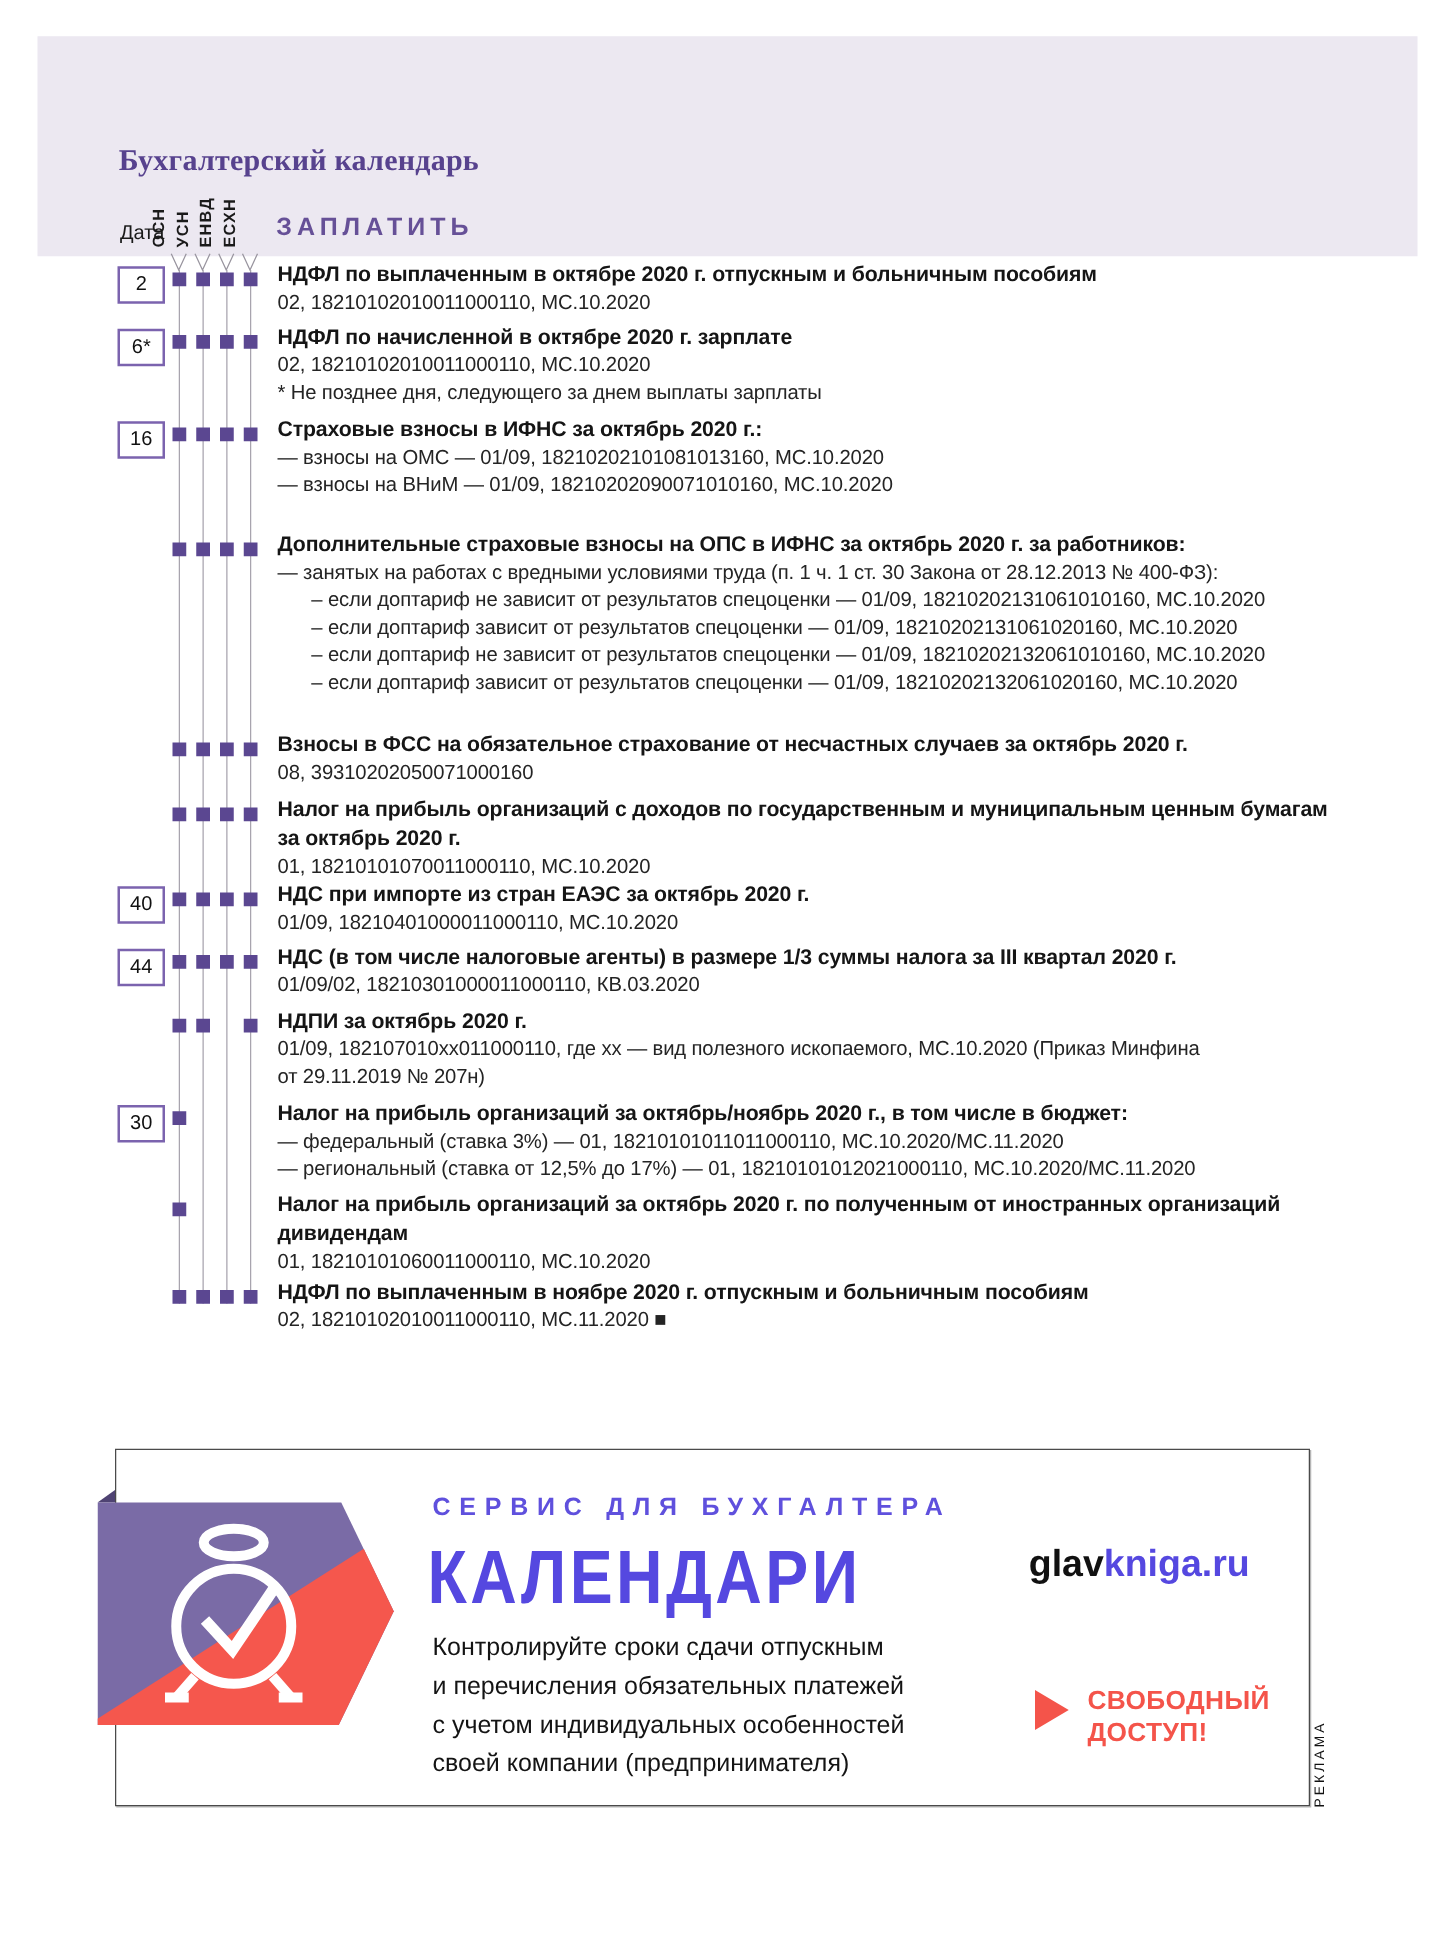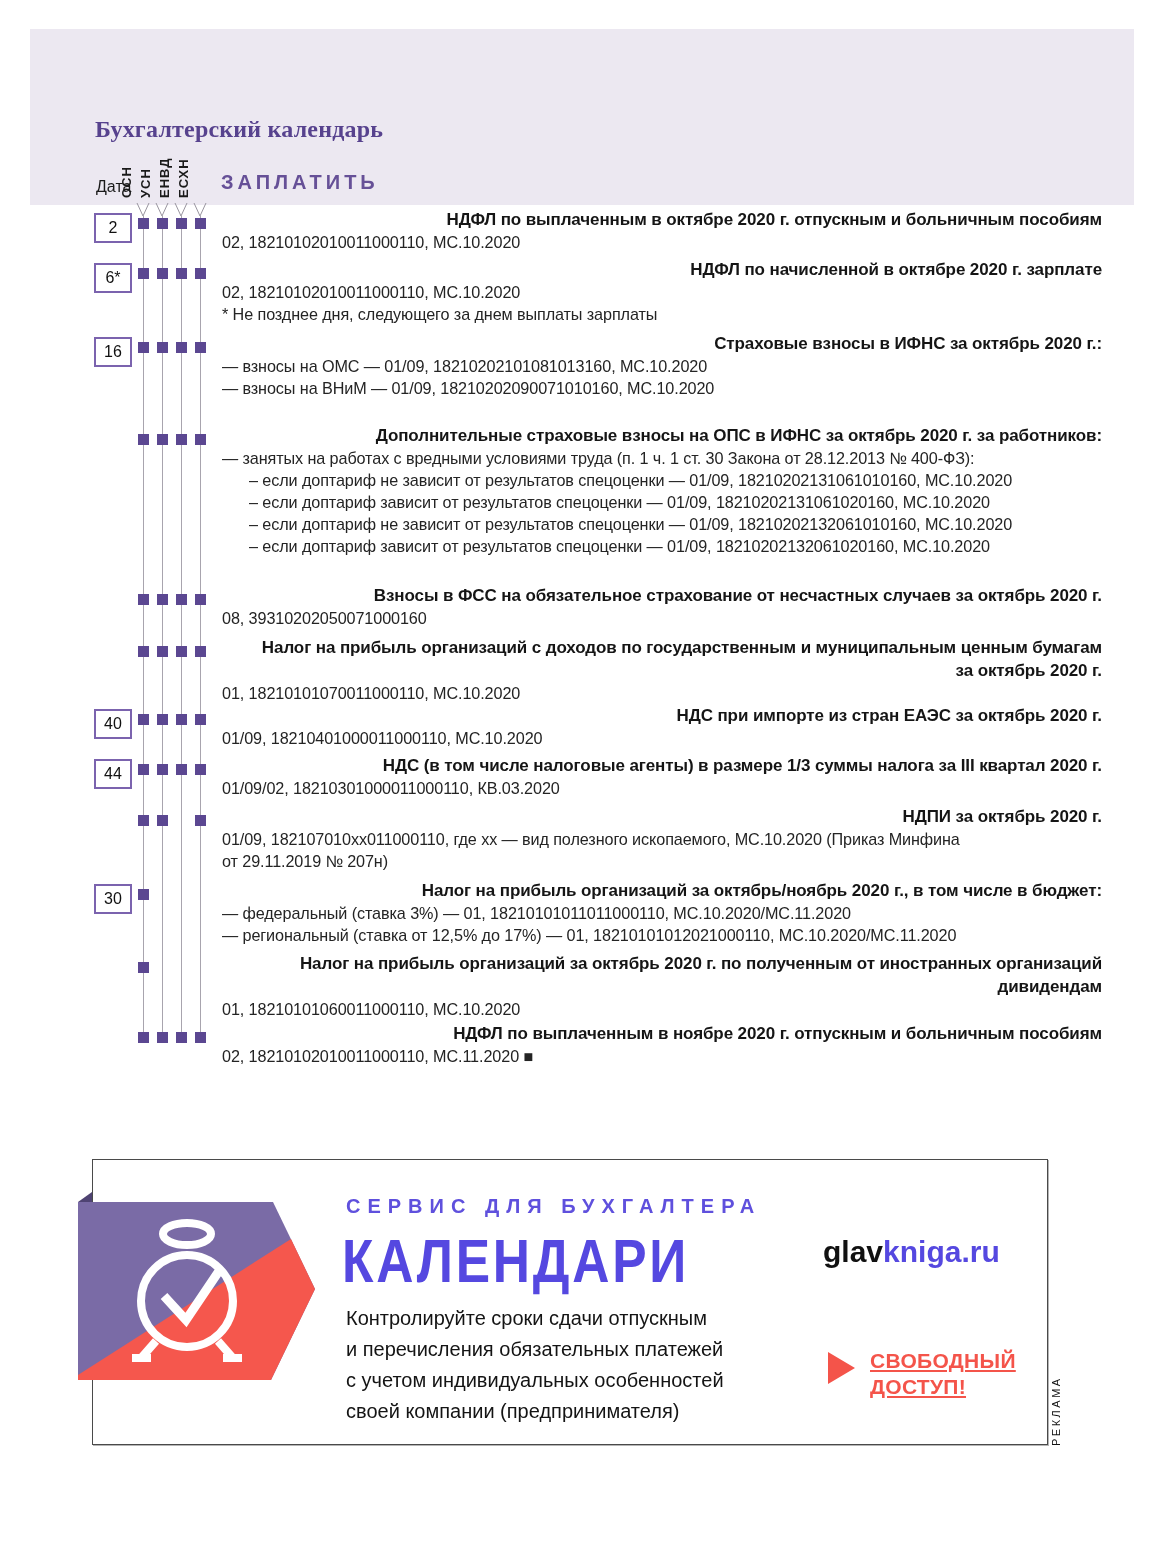--- a/index.html
+++ b/index.html
@@ -22,42 +22,42 @@
   
   .vline{position:absolute;top:216px;height:827px;width:1px;background:#a8a4ae;}
   .connectors{position:absolute;left:130px;top:202px;}
 
   .row{position:absolute;left:0;width:1163px;}
   .date-box{position:absolute;left:94px;top:5px;width:34px;height:26px;border:2px solid #7b63ae;
             background:#fff;color:#111;font-size:16px;line-height:26px;text-align:center;}
   .mark{position:absolute;width:11px;height:11px;background:#5b4791;top:10px;}
   .rowtext{position:absolute;left:222px;top:0;width:880px;}
   .row-title{font-weight:bold;font-size:17px;line-height:23px;color:#151515;
-             white-space:pre-line;letter-spacing:-.1px;text-align:right;}
+             white-space:pre-line;letter-spacing:-.1px;}
   .line{font-size:16.2px;line-height:22px;color:#242424;white-space:pre-line;letter-spacing:-.1px;}
   .line.sub{margin-left:27px;}
 
   
   .ad-box{position:absolute;left:92px;top:1159px;width:954px;height:284px;background:#fff;
           border:1px solid #4a4a4a;box-shadow:1px 1px 0 #b5b5b5;}
   .badge{position:absolute;left:78px;top:1190px;}
   .ad-kicker{position:absolute;left:346px;top:1195px;font-size:20px;letter-spacing:7px;
              color:#5f50dd;font-weight:bold;}
   .ad-headline{position:absolute;left:342px;top:1228px;font-size:56px;font-weight:bold;
                color:#5548e0;letter-spacing:3px;transform:scale(.92,1.08);transform-origin:0 0;
                line-height:62px;}
   .ad-body{position:absolute;left:346px;top:1303px;font-size:20px;line-height:31px;
            color:#141414;white-space:pre-line;}
   .ad-logo{position:absolute;left:823px;top:1190px;font-size:30px;font-weight:bold;color:#111;margin-top:45px;}
   .ad-logo .accent{color:#5548e0;}
   .free-arrow{position:absolute;left:828px;top:1352px;width:0;height:0;
               border-left:27px solid #f4544a;border-top:16px solid transparent;
               border-bottom:16px solid transparent;}
   .free-text{position:absolute;left:870px;top:1348px;font-size:21px;line-height:26px;
-             font-weight:bold;color:#f4544a;white-space:pre-line;letter-spacing:.3px;text-decoration:underline;}
+             font-weight:bold;color:#f4544a;white-space:pre-line;letter-spacing:.3px;}
   .reklama{position:absolute;left:1050px;top:1446px;transform:rotate(-90deg);
            transform-origin:0 0;font-size:11px;letter-spacing:2.5px;color:#111;white-space:nowrap;}
 </style>
 </head>
 <body>
 
 <div id="page">
 
   <div class="band"></div>
   <div class="page-title">Бухгалтерский календарь</div>

